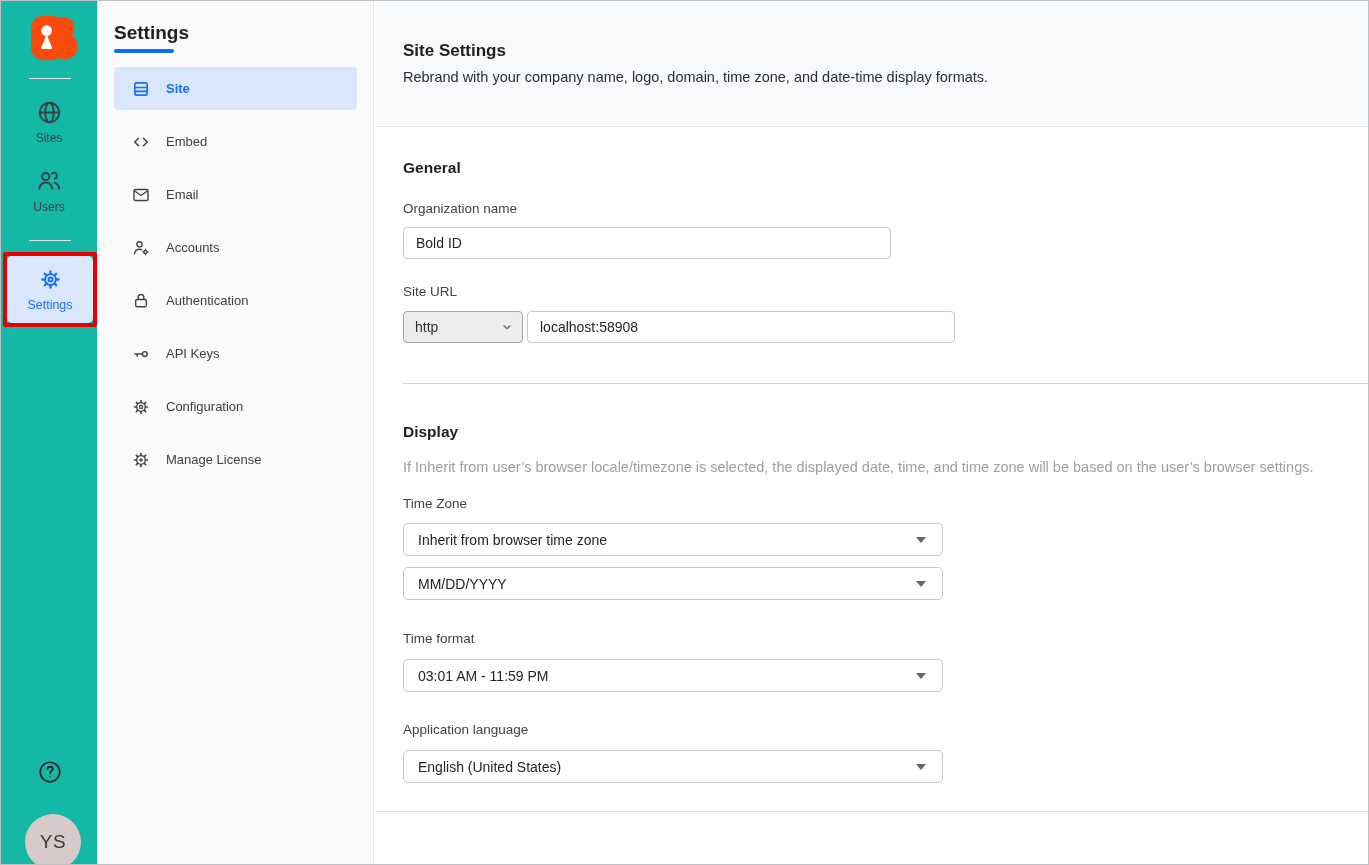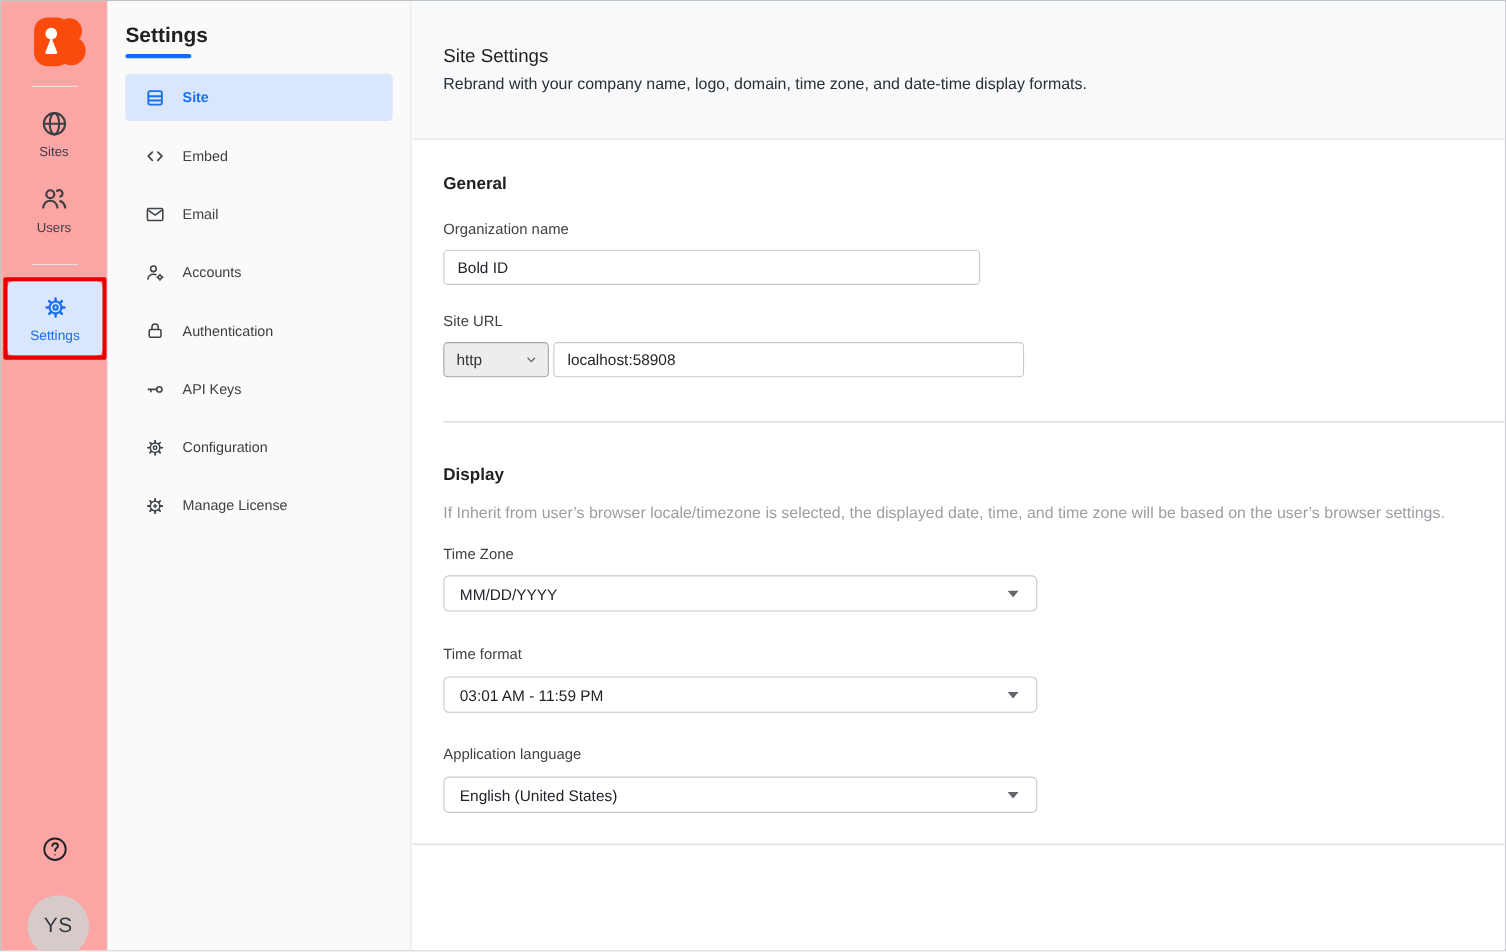--- a/index.html
+++ b/index.html
@@ -6,21 +6,21 @@
   html,body { width:1369px; height:865px; overflow:hidden; }
   body {
     font-family:"Liberation Sans","DejaVu Sans",sans-serif;
     background:#fff; color:#212529; font-size:14px;
     --accent:#1a6ff2; --underline:#0d6efd; --logo:#fa4b0d; --hl:#e60000;
     --sel-bg:#d9e6fb;
   }
   .viewport { position:relative; width:1369px; height:865px; border:1px solid #bfc2c5; background:#fff; overflow:hidden; }
 
   
-  .rail { position:absolute; left:0; top:0; width:97px; height:100%; background:#fca5a5; border-right:1px solid #e3e4e6; overflow:hidden; }
+  .rail { position:absolute; left:0; top:0; width:97px; height:100%; background:#14b8a6; border-right:1px solid #e3e4e6; overflow:hidden; }
   .logo { position:absolute; left:25px; top:14px; width:56px; height:46px; cursor:pointer; }
   .rail-divider { position:absolute; left:28px; width:42px; height:1px; background:#e2e3e5; }
   .rail-item { position:absolute; left:0; width:96px; display:flex; flex-direction:column; align-items:center; gap:5px; cursor:pointer; }
   .rail-item .lbl { font-size:12px; color:#3c4043; }
   .rail-hl { position:absolute; left:2px; top:251px; width:94px; height:75px; border:4px solid var(--hl); border-radius:2px; }
   .rail-hl .inner { width:100%; height:100%; background:var(--sel-bg); border-radius:5px; display:flex; flex-direction:column; align-items:center; justify-content:center; gap:6px; cursor:pointer; }
   .rail-hl .lbl { font-size:12.5px; color:var(--accent); }
   .help { position:absolute; left:36px; top:758px; width:26px; height:26px; cursor:pointer; }
   .avatar { position:absolute; left:24px; top:813px; width:56px; height:56px; border-radius:50%; background:#d6cbc8; display:flex; align-items:center; justify-content:center; font-size:19px; color:#343a40; cursor:pointer; letter-spacing:.5px; }
 
@@ -29,31 +29,31 @@
   .sb-title { font-size:19px; font-weight:bold; color:#202124; margin:20px 0 0 15px; line-height:24px; }
   .sb-underline { width:60px; height:4px; border-radius:2px; background:var(--underline); margin:4px 0 0 15px; }
   .menu { list-style:none; margin-top:14px; }
   .menu-item { height:43px; margin:0 16px 10px 15px; border-radius:4px; display:flex; align-items:center; gap:15px; padding-left:17px; cursor:pointer; color:#3c4043; font-size:13px; }
   .menu-item svg { flex:none; }
   .menu-item.selected { background:var(--sel-bg); color:var(--accent); font-weight:bold; }
 
   
   .main { position:absolute; left:374px; top:0; right:0; height:100%; background:#fff; }
   .page-header { height:126px; background:#f8f9fa; border-bottom:1px solid #e1e3e5; padding:40px 0 0 28px; }
-  .page-title { font-size:17px; font-weight:normal; color:#1f1f1f; line-height:20px; }
+  .page-title { font-size:17px; font-weight:bold; color:#1f1f1f; line-height:20px; }
   .page-desc { font-size:14.5px; color:#2b2f33; margin-top:8px; }
 
   .content { padding-left:28px; }
   .sec-h { font-size:15.5px; font-weight:bold; color:#1f1f1f; line-height:20px; }
   .mt31{margin-top:31px;} .mt38{margin-top:38px;}
   .fld-label { display:block; font-size:13.5px; color:#3f4346; line-height:17px; }
   .lm22{margin-top:22px;} .lm24{margin-top:24px;} .lm19{margin-top:19px;} .lm30{margin-top:30px;} .lm29{margin-top:29px;}
   .text-input { display:block; width:488px; height:32px; margin-top:10px; border:1px solid #c7c9cc; border-radius:4px; padding:0 12px; font-size:14px; color:#212529; font-family:inherit; background:#fff; outline:none; }
   .url-row { display:flex; gap:4px; margin-top:11px; }
-  .proto { width:96px; height:32px; background:#ededee; border:1px solid #a3a6a9; border-radius:4px; display:flex; align-items:center; justify-content:space-between; padding:0 9px 0 11px; font-size:14px; color:#303336; cursor:pointer; }
+  .proto { width:120px; height:32px; background:#ededee; border:1px solid #a3a6a9; border-radius:4px; display:flex; align-items:center; justify-content:space-between; padding:0 9px 0 11px; font-size:14px; color:#303336; cursor:pointer; }
   .url-input { width:428px; height:32px; border:1px solid #c7c9cc; border-radius:4px; padding:0 12px; font-size:14px; color:#212529; font-family:inherit; outline:none; }
   .hr1 { border:none; border-top:1px solid #cfd1d4; margin:40px 0 0 0; }
   .hr2 { border:none; border-top:1px solid #d8dadc; margin:28px 0 0 -28px; }
   .note { font-size:14.5px; color:#9b9fa3; margin-top:16px; line-height:18px; }
   .dropdown { width:540px; height:33px; margin-top:11px; border:1px solid #c5c8cb; border-radius:5px; display:flex; align-items:center; justify-content:space-between; padding:0 16px 0 14px; font-size:14px; color:#212529; cursor:pointer; background:#fff; }
   .dropdown.mt12 { margin-top:12px; }
   .tri { width:0; height:0; border-left:5px solid transparent; border-right:5px solid transparent; border-top:6px solid #63666a; }
   svg { display:block; }
 </style>
 </head>
@@ -230,20 +230,24 @@
         </div>
         <input class="url-input" type="text" value="localhost:58908" style="">
       </div>
 
       <hr class="hr1">
 
       <h3 class="sec-h mt38">Display</h3>
       <p class="note">If Inherit from user’s browser locale/timezone is selected, the displayed date, time, and time zone will be based on the user’s browser settings.</p>
 
       <label class="fld-label lm19">Time Zone</label>
+      <div class="dropdown">
+        <span>Inherit from browser time zone</span>
+        <span class="tri"></span>
+      </div>
 
       <div class="dropdown">
         <span>MM/DD/YYYY</span>
         <span class="tri"></span>
       </div>
 
       <label class="fld-label lm30">Time format</label>
       <div class="dropdown mt12">
         <span>03:01 AM - 11:59 PM</span>
         <span class="tri"></span>

